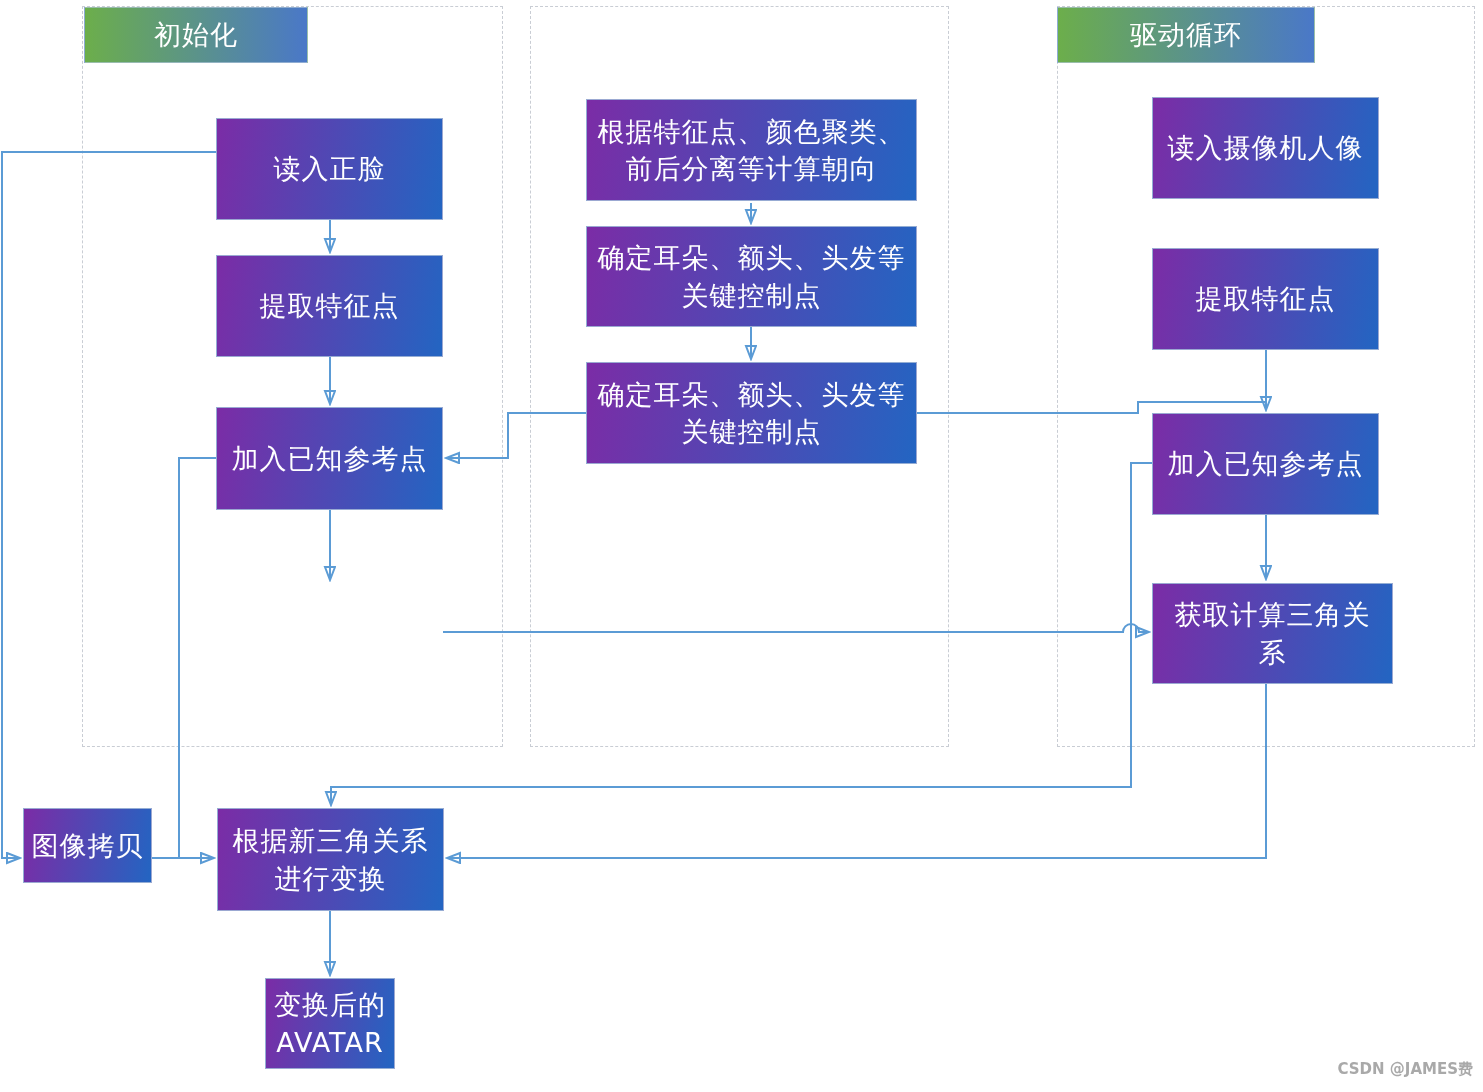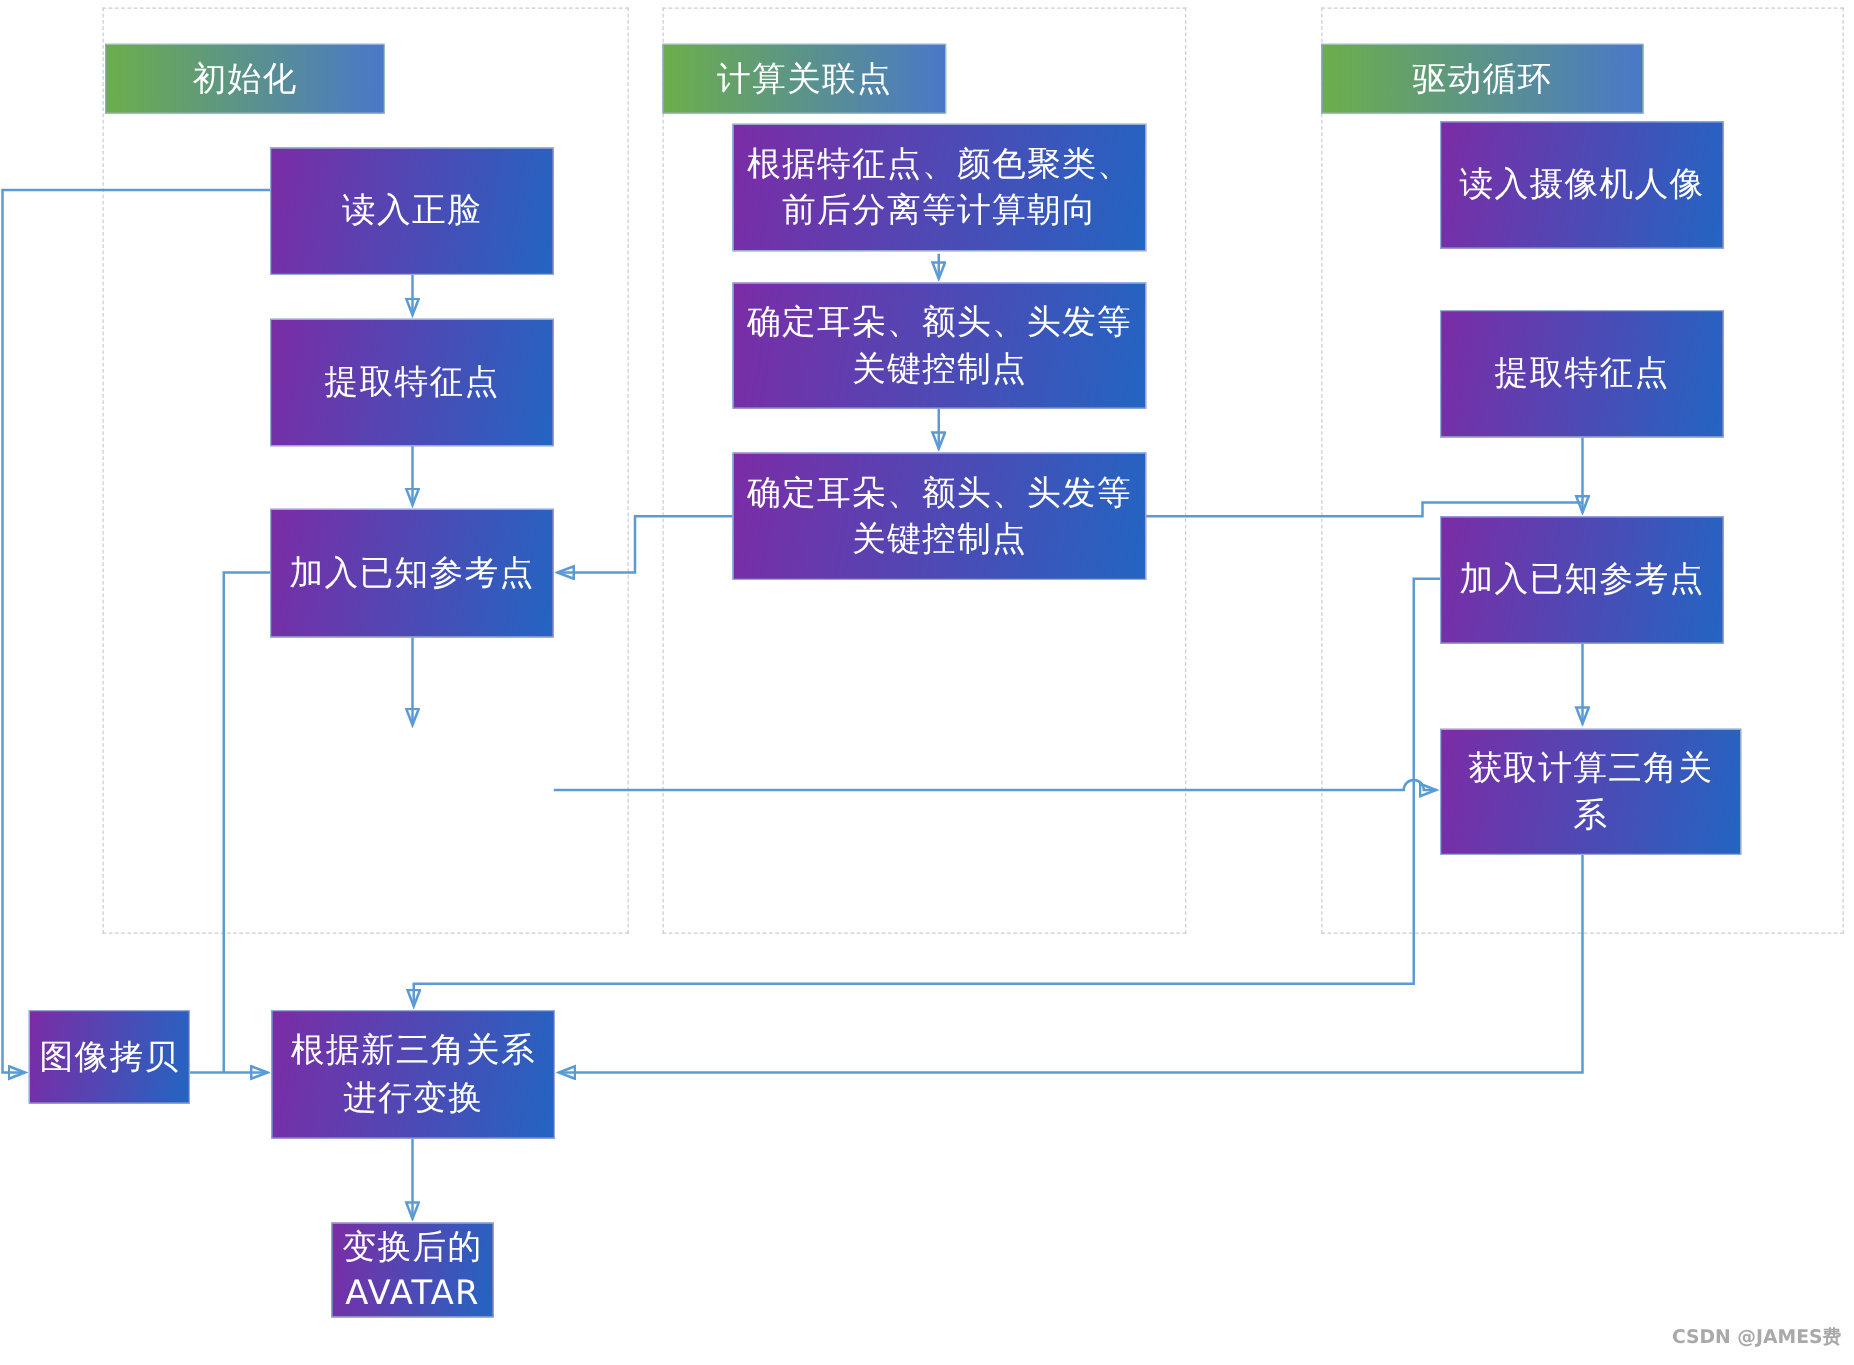--- a/index.html
+++ b/index.html
@@ -28,21 +28,20 @@
   .group-header{
     position:absolute;
     background:linear-gradient(to right,var(--header-grad-start,#6CAE4B),var(--header-grad-end,#4A78C8));
     color:#ffffff;
     font-size:27px;
     display:flex;align-items:center;justify-content:center;
     z-index:4;
     border:1px solid rgba(180,199,220,.65);
     box-sizing:border-box;
     letter-spacing:1px;
-    margin-top:28px;
   }
   .node{
     position:absolute;
     background:linear-gradient(100deg,var(--node-grad-start,#7B2CA6),var(--node-grad-end,#2365C2));
     color:#ffffff;
     font-size:27px;
     line-height:1.38;
     display:flex;align-items:center;justify-content:center;
     text-align:center;
     white-space:pre-line;
@@ -74,21 +73,20 @@
 </head>
 <body>
 
 <div class="canvas">
 
   <div class="group-frame" style="left:82px;top:6px;width:419px;height:739px"></div>
   <div class="group-frame" style="left:530px;top:6px;width:417px;height:739px"></div>
   <div class="group-frame" style="left:1057px;top:6px;width:416px;height:739px"></div>
 
   <div class="group-header" style="left:84px;top:7px;width:224px;height:56px">初始化</div>
-  <div class="group-header" style="left:530px;top:7px;width:227px;height:56px">计算关联点</div>
   <div class="group-header" style="left:1057px;top:7px;width:258px;height:56px">驱动循环</div>
 
   <svg class="edges" viewBox="0 0 1483 1092" xmlns="http://www.w3.org/2000/svg">
     <defs>
       <marker id="arrow" markerUnits="userSpaceOnUse" markerWidth="16" markerHeight="14" refX="14" refY="6" orient="auto">
         <path d="M1,1 L14,6 L1,11 Z" fill="#5B9BD5" stroke="none"></path>
       </marker>
     </defs>
     <path d="M330,203 L330,252" marker-end="url(#arrow)"></path>
     <path d="M330,357 L330,404" marker-end="url(#arrow)"></path>
@@ -121,17 +119,17 @@
 
   <div class="node" style="left:1152px;top:97px;width:227px;height:102px">读入摄像机人像</div>
   <div class="node" style="left:1152px;top:248px;width:227px;height:102px">提取特征点</div>
   <div class="node" style="left:1152px;top:413px;width:227px;height:102px">加入已知参考点</div>
   <div class="node" style="left:1152px;top:583px;width:241px;height:101px">获取计算三角关
 系</div>
 
   <div class="node" style="left:23px;top:808px;width:129px;height:75px">图像拷贝</div>
   <div class="node" style="left:217px;top:808px;width:227px;height:103px">根据新三角关系
 进行变换</div>
-  <div class="node" style="left:265px;top:978px;width:130px;height:76px">变换后的
+  <div class="node" style="left:265px;top:978px;width:130px;height:91px">变换后的
 AVATAR</div>
 
   <div class="watermark">CSDN @JAMES费</div>
 </div>
 
 </body></html>

